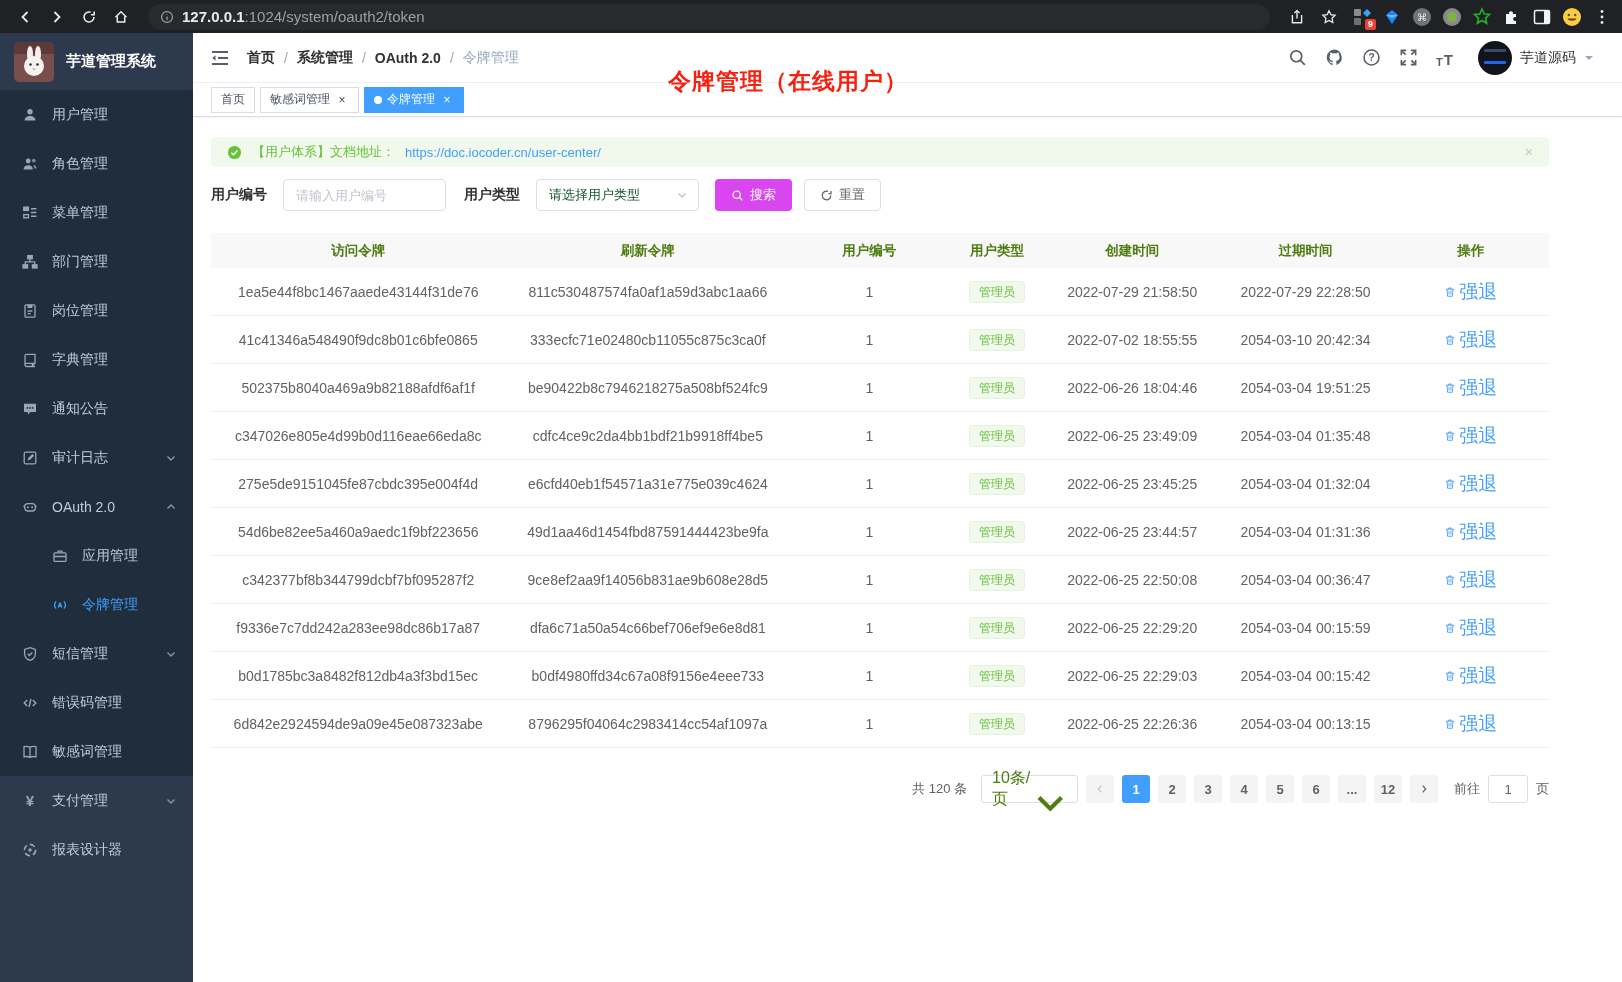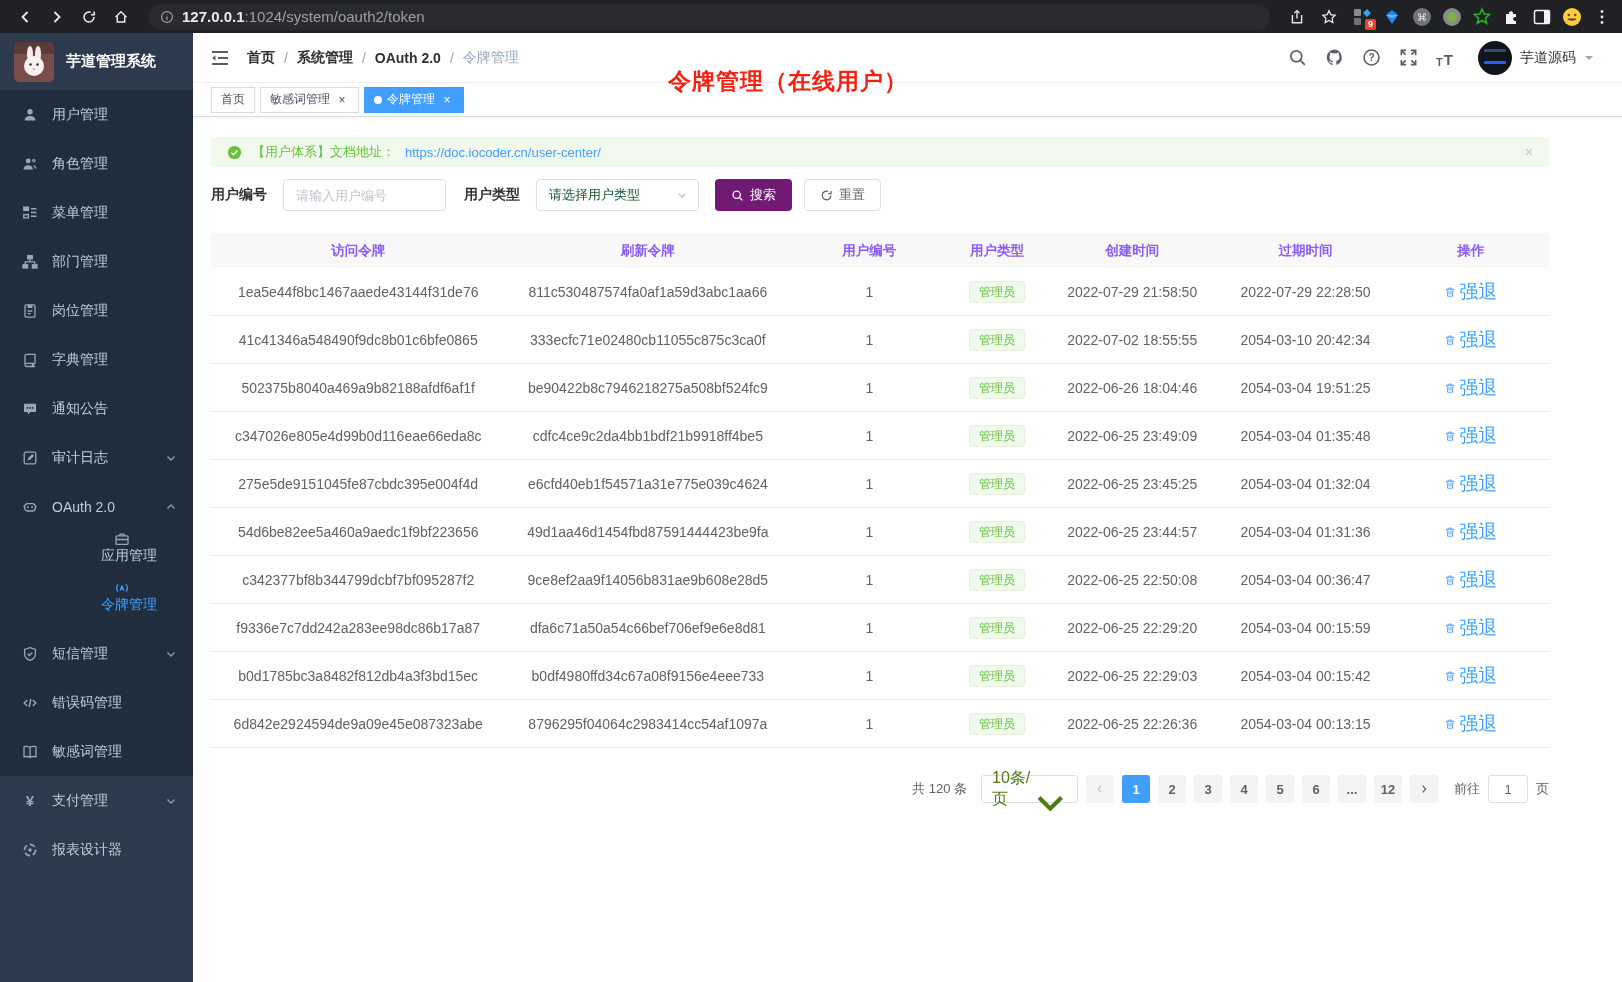--- a/index.html
+++ b/index.html
@@ -19,21 +19,21 @@
   .ext-badge { position:absolute; right:-4px; bottom:-3px; background:#e94235; color:#fff; font-size:9px; line-height:11px; padding:0 3px; border-radius:2px; font-weight:bold; }
 
   
   .app { display:flex; height:949px; }
   .sidebar { width:193px; background:#2d3a4d; flex:none; display:flex; flex-direction:column; }
   .logo-bar { height:57px; display:flex; align-items:center; padding:0 14px; gap:12px; background:#2d3a4d; }
   .logo-img { width:40px; height:40px; border-radius:5px; overflow:hidden; flex:none; }
   .logo-title { color:#fff; font-size:15px; font-weight:bold; white-space:nowrap; }
   .menu { background:#1f2d3d; }
   .menu-item { height:49px; display:flex; align-items:center; padding:0 16px 0 22px; color:#bfcbd9; font-size:14px; cursor:pointer; }
-  .menu-item.indent { padding-left:81px;flex-direction:column; }
+  .menu-item.indent { padding-left:52px; }
   .menu-item.active { color:#409eff; }
   .mi-icon { width:16px; height:16px; margin-right:14px; color:#99a6b8; flex:none; display:flex; align-items:center; justify-content:center; }
   .menu-item.active .mi-icon { color:#409eff; }
   .mi-icon svg { width:16px; height:16px; }
   .mi-icon .glyph { font-size:15px; line-height:16px; }
   .mi-label { flex:1; white-space:nowrap; }
   .mi-chev { width:12px; height:12px; color:#8a97a6; }
   .mi-chev svg { width:12px; height:12px; }
 
   .main { flex:1; display:flex; flex-direction:column; min-width:0; background:#fff; position:relative; }
@@ -79,27 +79,27 @@
 
   .filters { display:flex; align-items:center; margin-bottom:22px; font-size:14px; }
   .f-label { font-weight:bold; color:#303133; margin-right:16px; white-space:nowrap; }
   .f-input { width:163px; height:32px; border:1px solid #dcdfe6; border-radius:4px; padding:0 12px; font-size:13px; color:#606266; outline:none; margin-right:18px; font-family:inherit; }
   .f-input::placeholder { color:#c0c4cc; }
   .f-select { width:163px; height:32px; border:1px solid #dcdfe6; border-radius:4px; padding:0 10px 0 12px; display:flex; align-items:center; margin-right:16px; cursor:pointer; background:#fff; }
   .f-select .sel-text { color:#14532d; font-size:13px; flex:1; }
   .sel-chev { color:#c0c4cc; width:12px; height:12px; }
   .btn { height:32px; border-radius:4px; display:flex; align-items:center; gap:6px; padding:0 15px; font-size:13px; cursor:pointer; border:1px solid transparent; }
   .btn svg { width:13px; height:13px; }
-  .btn-primary { background:#701a75; color:#fff; margin-right:12px; }
+  .btn-primary { background:#d946ef; color:#fff; margin-right:12px; }
   .btn-plain { background:#fff; color:#606266; border-color:#dcdfe6; }
 
   
   .table { width:100%; font-size:14px; }
   .t-head { display:flex; background:#f8f8f9; height:35px; align-items:center; }
-  .th { color:#8b5cf6; font-weight:bold; text-align:center; font-size:13.5px; }
+  .th { color:#4d7c0f; font-weight:bold; text-align:center; font-size:13.5px; }
   .t-row { display:flex; height:48px; align-items:center; border-bottom:1px solid #ebeef5; }
   .td { color:#606266; text-align:center; white-space:nowrap; overflow:hidden; display:flex; align-items:center; justify-content:center; }
   .c0 { width:22%; } .c1 { width:21.3%; } .c2 { width:11.8%; } .c3 { width:7.3%; }
   .c4 { width:12.9%; } .c5 { width:13%; } .c6 { width:11.7%; }
   .badge { background:#f0f9eb; border:1px solid #e1f3d8; color:#67c23a; font-size:12px; padding:2px 9px; border-radius:4px; line-height:16px; }
   .action-link { color:#409eff; font-size:19px; display:flex; align-items:center; gap:3px; cursor:pointer; }
   .action-link svg { width:12px; height:12px; }
 
   
   .pagination { display:flex; align-items:center; justify-content:flex-end; margin-top:27px; gap:8px; font-size:13px; color:#606266; }

